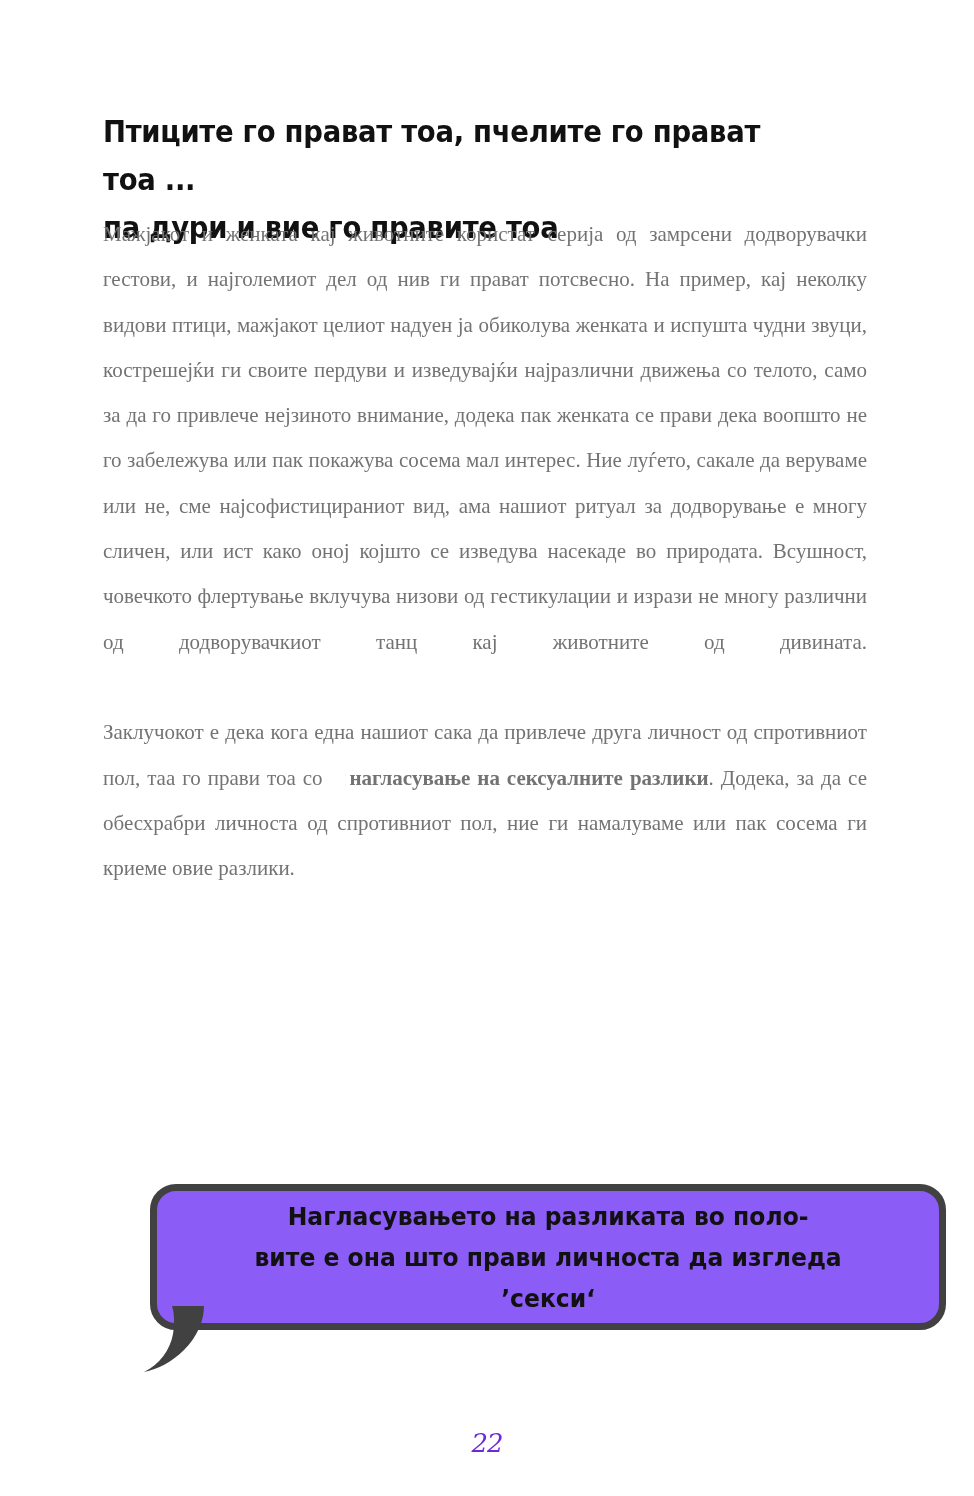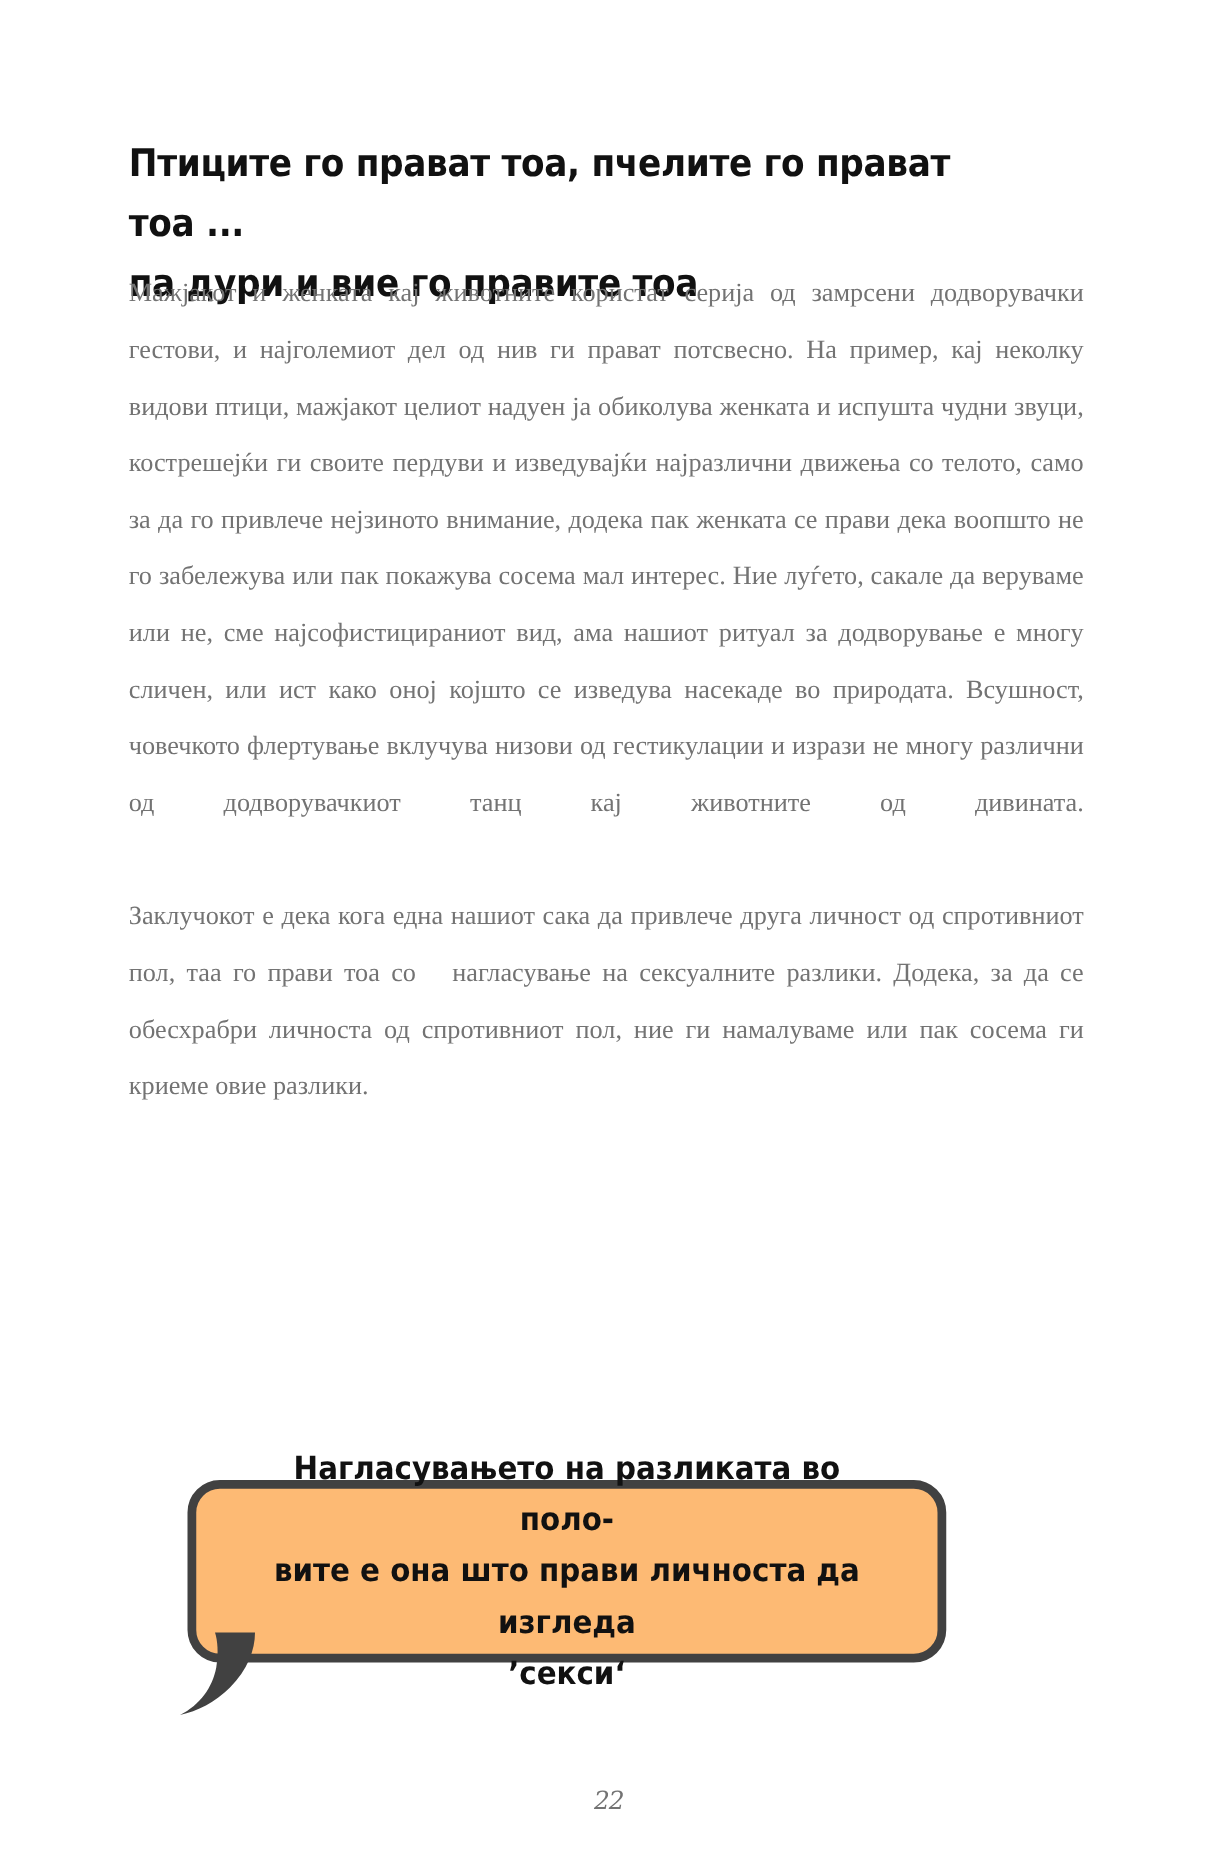--- a/index.html
+++ b/index.html
@@ -52,43 +52,43 @@
 
   .body-block p {
     margin: 0;
   }
 
   .body-block p.para-flow {
     text-align: justify;
   }
 
   .body-block b {
-    font-weight: 400;
+    font-weight: 700;
     margin-left: 20px;
   }
 
   
   .just-all {
     text-align: justify;
   }
   .just-all::after {
     content: "";
     display: inline-block;
     width: 100%;
   }
 
   
   .callout {
     position: absolute;
     left: 150px;
     top: 1184px;
-    width: 607px;
+    width: 796px;
     height: 146px;
     box-sizing: border-box;
-    background: #fdba74;
+    background: #8b5cf6;
     border: 7px solid #414141;
     border-radius: 26px;
     display: flex;
     align-items: center;
     justify-content: center;
   }
 
   .callout-text {
     font-family: "DejaVu Sans", "Liberation Sans", sans-serif;
     font-weight: 700;
@@ -116,22 +116,22 @@
   
   .folio {
     position: absolute;
     left: 0;
     top: 1428px;
     width: 974px;
     text-align: center;
     font-family: "DejaVu Serif", "Liberation Serif", serif;
     font-style: italic;
     font-weight: 400;
-    font-size: 20px;
-    color: #737373;
+    font-size: 26px;
+    color: #6d28d9;
     letter-spacing: -1px;
   }
 </style>
 </head>
 <body>
 
 <div class="page">
 
   <h1 class="chapter-title"><span>Птиците го прават тоа, пчелите го прават тоа ...</span><br><span>па дури и вие го правите тоа</span></h1>
 

